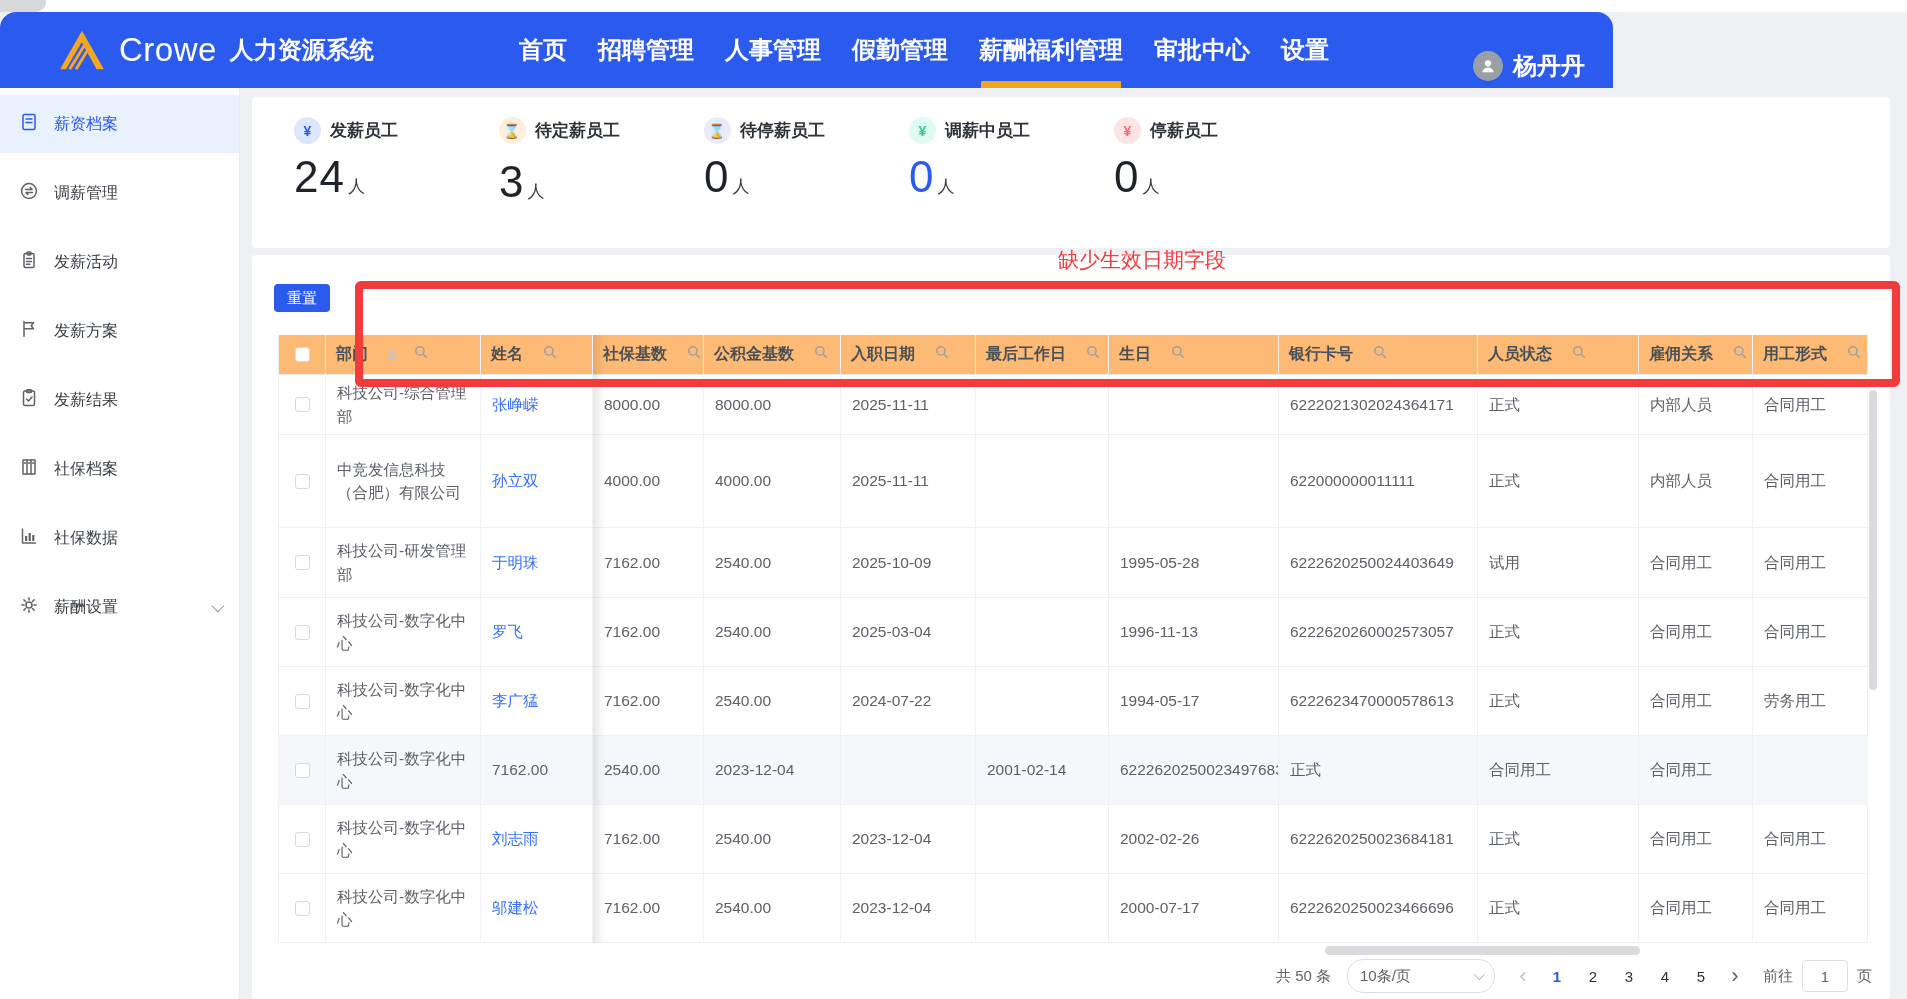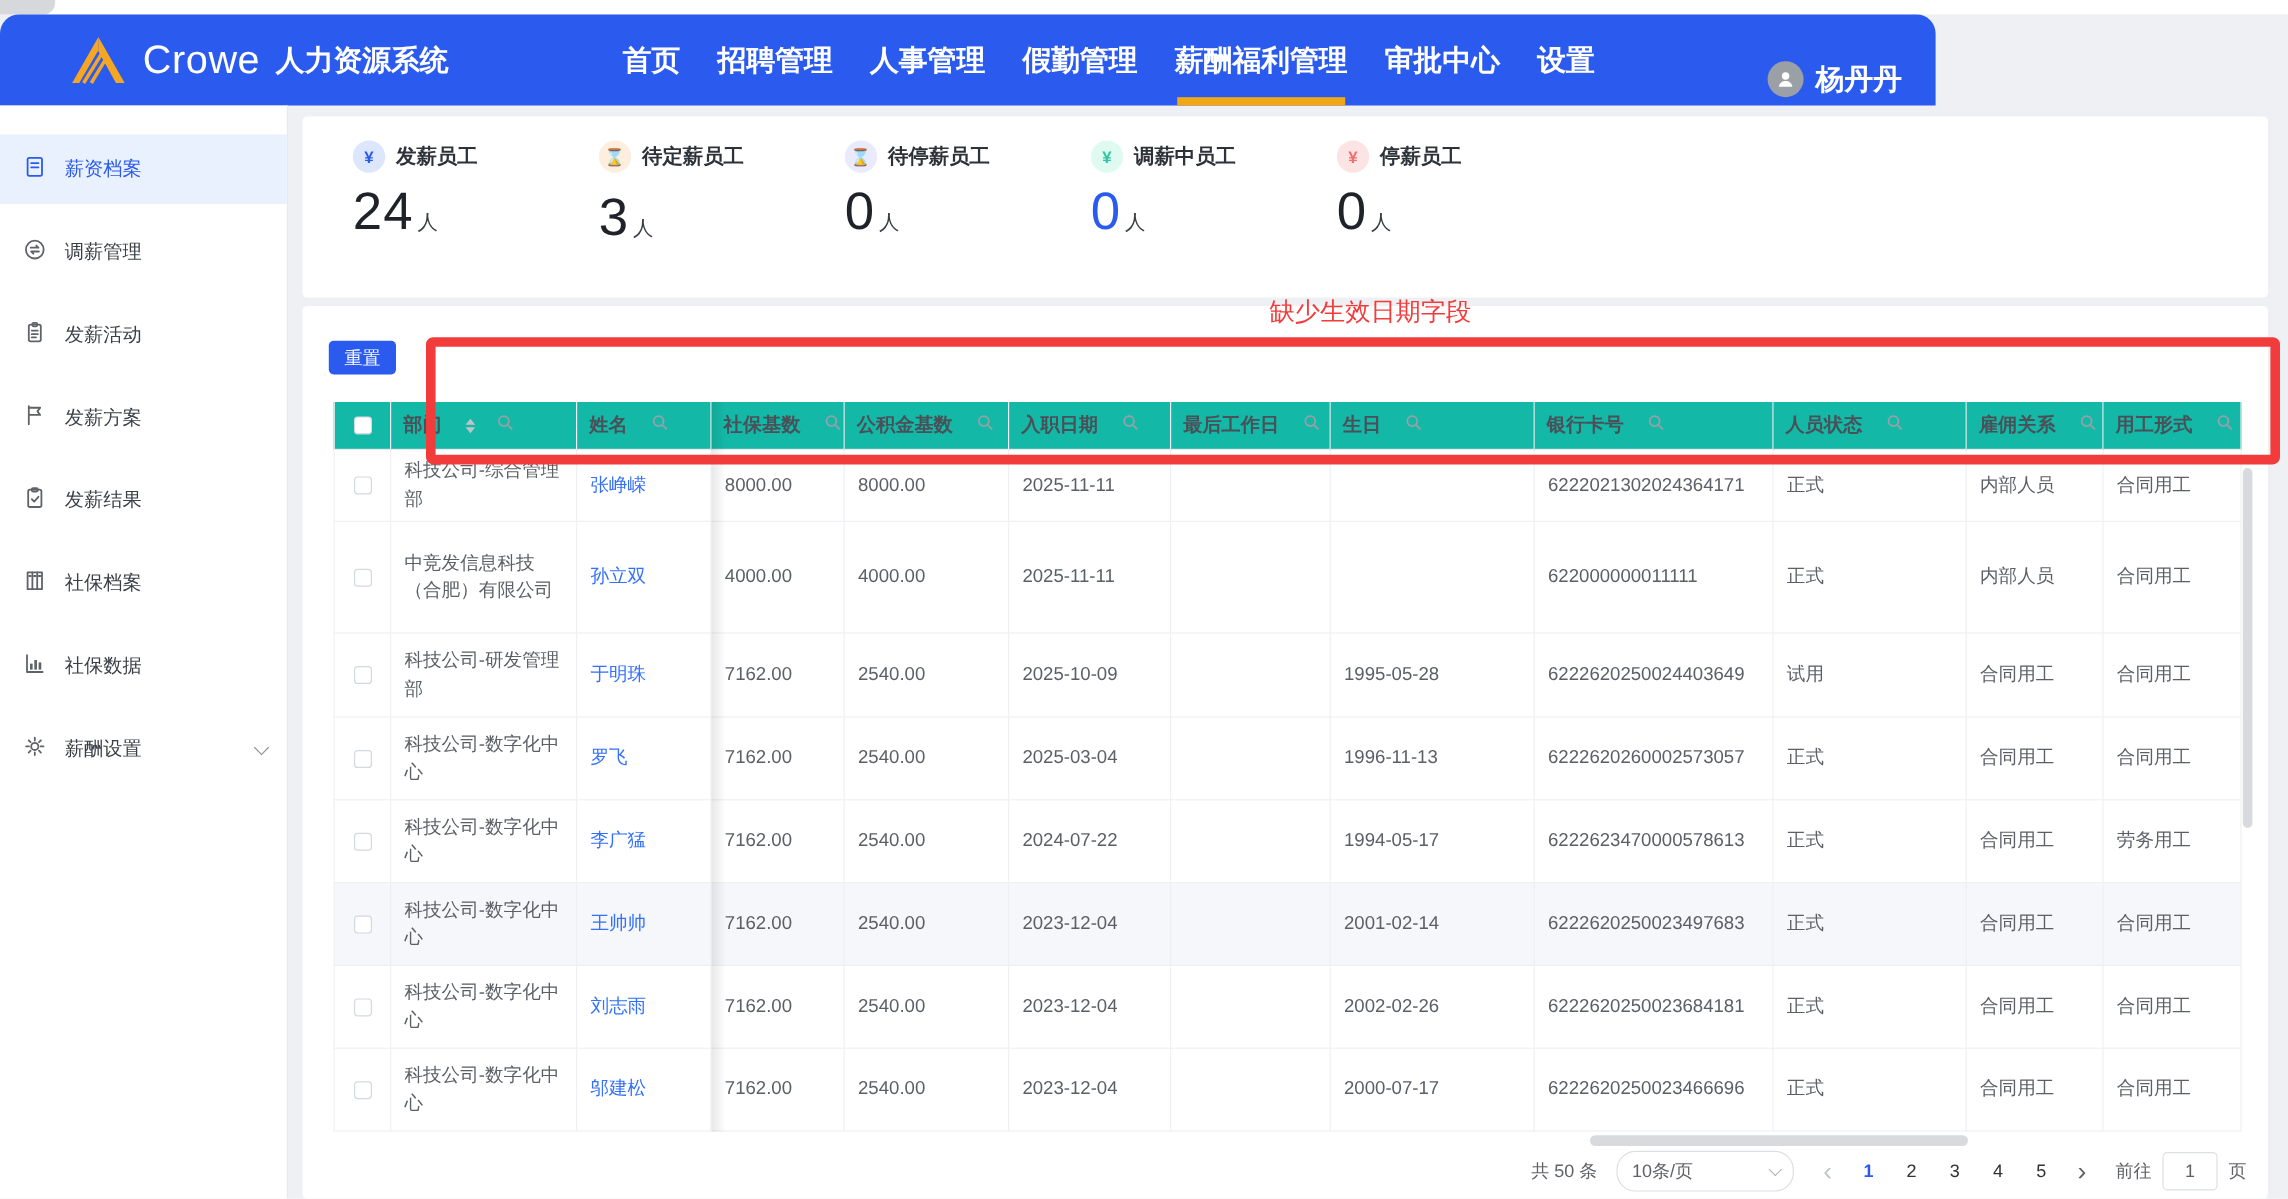--- a/index.html
+++ b/index.html
@@ -22,21 +22,21 @@
   .app-title { color:#fff; font-size:24px; font-weight:700; }
   .nav { position:absolute; left:519px; top:0; height:76px; display:flex; align-items:stretch; gap:31px; }
   .nav-item { position:relative; display:flex; align-items:center; color:#fff; font-size:24px; font-weight:700; cursor:pointer; white-space:nowrap; }
   .nav-item.active::after { content:""; position:absolute; left:2px; right:2px; bottom:0; height:7px; background:#f0a818; }
   .user { position:absolute; right:28px; top:16px; height:76px; display:flex; align-items:center; gap:10px; cursor:pointer; }
   .avatar { width:30px; height:30px; border-radius:50%; background:#9aa0a6; display:flex; align-items:center; justify-content:center; }
   .avatar svg { width:20px; height:20px; }
   .user-name { color:#fff; font-size:24px; font-weight:700; }
 
   
-  .sidebar { position:absolute; top:88px; left:0; bottom:0; width:240px; background:#fff; border-right:1px solid #e9e9ec; padding-top:24px; }
+  .sidebar { position:absolute; top:88px; left:0; bottom:0; width:240px; background:#fff; border-right:1px solid #e9e9ec; padding-top:7px; }
   .side-item { height:58px; margin-bottom:11px; display:flex; align-items:center; padding:0 18px 0 19px; gap:15px; color:#3a3f45; font-size:16px; cursor:pointer; }
   .side-item svg { width:20px; height:20px; color:#5f6368; flex:none; }
   .side-item.active { background:#e9f0fe; color:#2b5aee; }
   .side-item.active svg { color:#2b5aee; }
   .side-chevron { margin-left:auto; width:9px; height:9px; border-right:1.6px solid #8e9399; border-bottom:1.6px solid #8e9399; transform:rotate(45deg) translateY(-2px); }
 
   
   .stats-card { position:absolute; left:252px; top:97px; width:1638px; height:151px; background:#fff; border-radius:4px; display:flex; padding:20px 0 0 42px; }
   .stat { width:205px; }
   .stat-head { display:flex; align-items:center; gap:9px; }
@@ -45,21 +45,21 @@
   .stat-value { margin-top:8px; font-size:44px; font-weight:500; color:#1f2329; letter-spacing:1px; }
   .stat-unit { font-size:17px; font-weight:400; color:#3a3f45; margin-left:3px; letter-spacing:0; }
 
   
   .table-card { position:absolute; left:252px; top:255px; width:1638px; height:744px; background:#fff; border-radius:4px; }
   .reset-btn { position:absolute; left:22px; top:29px; width:56px; height:28px; background:#2b5aee; color:#fff; border:none; border-radius:4px; font-size:15px; cursor:pointer; }
   .grid { position:absolute; left:26px; top:80px; width:1590px; }
   .tr { display:grid; grid-template-columns:48px 155px 112px 111px 137px 135px 133px 170px 199px 161px 114px 115px; }
   .tr.hl { background:#f5f7fa; }
   .th { display:flex; align-items:center; gap:20px; padding:0 10px; font-size:16px; font-weight:700; color:#4a5058;
-        background:#14b8a6; border-right:1px solid #eef0f4; border-bottom:1px solid #e7eaee; height:40px; white-space:nowrap; overflow:hidden;text-align:center; }
+        background:#fdba74; border-right:1px solid #eef0f4; border-bottom:1px solid #e7eaee; height:40px; white-space:nowrap; overflow:hidden;text-align:center; }
   .th:first-child { border-left:1px solid #f0f1f4; }
   .td { display:flex; align-items:center; padding:6px 11px; font-size:15.5px; color:#5c6066; line-height:1.5;
         border-right:1px solid #eef0f4; border-bottom:1px solid #eef0f4; overflow:hidden; }
   .td:first-child { border-left:1px solid #f0f1f4; justify-content:center; }
   .td.name-cell { color:#3370ff; cursor:pointer; }
   .cb { width:15px; height:15px; border:1.5px solid #d4d8df; border-radius:3px; background:#fff; flex:none; cursor:pointer; }
   .mag { width:15px; height:15px; flex:none; }
   .mag circle, .mag line { stroke:#9aa0a6; stroke-width:1.6; fill:none; }
   .sort { display:flex; flex-direction:column; gap:2px; margin-right:-2px; }
   .car-up { width:0; height:0; border-left:4px solid transparent; border-right:4px solid transparent; border-bottom:5px solid #c0c4cc; }
@@ -397,21 +397,20 @@
         <div class="td">6222623470000578613</div>
         <div class="td">正式</div>
         <div class="td">合同用工</div>
         <div class="td">劳务用工</div>
       </div>
       <div class="tr hl" style="height: 69px;">
         <div class="td">
           <span class="cb"></span>
         </div>
         <div class="td">科技公司-数字化中心</div>
-        <div class="td name-cell">王帅帅</div>
         <div class="td">7162.00</div>
         <div class="td">2540.00</div>
         <div class="td">2023-12-04</div>
         <div class="td"></div>
         <div class="td">2001-02-14</div>
         <div class="td">6222620250023497683</div>
         <div class="td">正式</div>
         <div class="td">合同用工</div>
         <div class="td">合同用工</div>
       </div>

